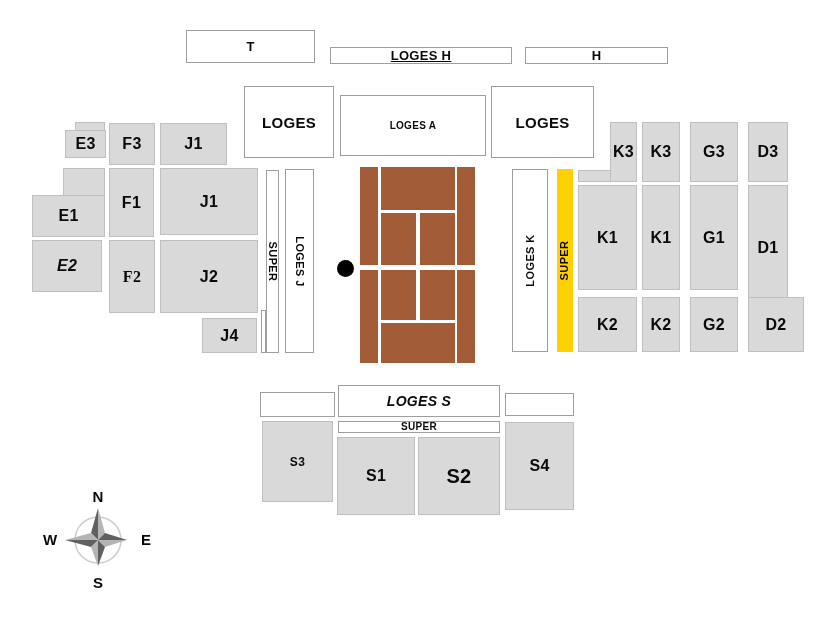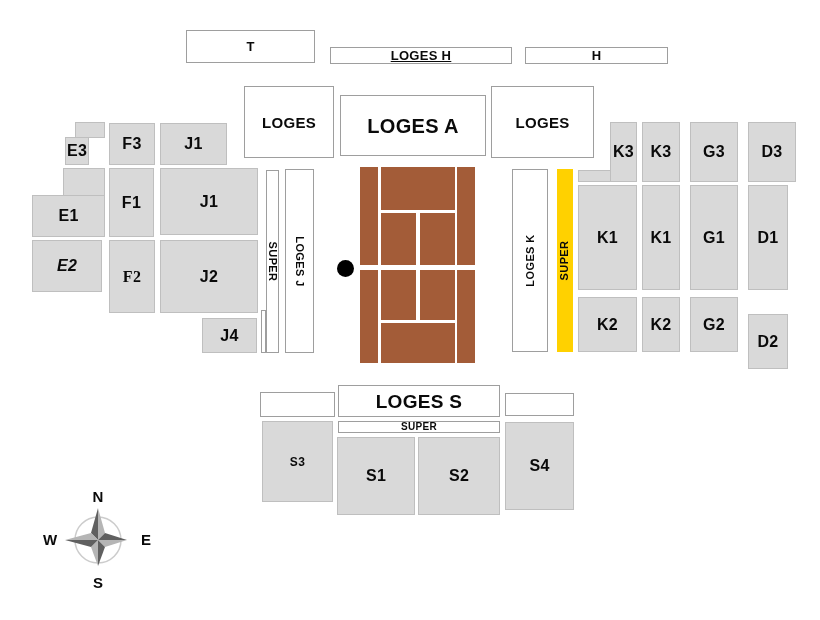--- a/index.html
+++ b/index.html
@@ -27,21 +27,21 @@
   .compass text{font-weight:bold;font-size:15px;fill:var(--label-black,#0A0A0A);
                 font-family:"Liberation Sans",sans-serif;}
 </style>
 </head>
 <body>
 
 <div class="canvas">
 
   <div id="sections">
       <div class="stand" style="left: 75px; top: 122px; width: 30px; height: 16px;"></div>
-      <div class="stand" style="left: 65px; top: 137px; width: 24px; height: 28px;">
+      <div class="stand" style="left: 65px; top: 130px; width: 41px; height: 28px;">
         <span class="lbl" style="font-size: 16px;">E3</span>
       </div>
       <div class="stand" style="left: 63px; top: 168px; width: 42px; height: 28px;"></div>
       <div class="stand" style="left: 32px; top: 195px; width: 73px; height: 42px;">
         <span class="lbl" style="font-size: 16px;">E1</span>
       </div>
       <div class="stand" style="left: 32px; top: 240px; width: 70px; height: 52px;">
         <span class="lbl" style="font-size: 16px; font-style: italic;">E2</span>
       </div>
       <div class="stand" style="left: 109px; top: 123px; width: 46px; height: 42px;">
@@ -68,80 +68,80 @@
       <div class="stand" style="left: 578px; top: 170px; width: 33px; height: 12px;"></div>
       <div class="stand" style="left: 610px; top: 122px; width: 27px; height: 60px;">
         <span class="lbl" style="font-size: 16px;">K3</span>
       </div>
       <div class="stand" style="left: 642px; top: 122px; width: 38px; height: 60px;">
         <span class="lbl" style="font-size: 16px;">K3</span>
       </div>
       <div class="stand" style="left: 690px; top: 122px; width: 48px; height: 60px;">
         <span class="lbl" style="font-size: 16px;">G3</span>
       </div>
-      <div class="stand" style="left: 748px; top: 122px; width: 48px; height: 60px;">
+      <div class="stand" style="left: 748px; top: 122px; width: 40px; height: 60px;">
         <span class="lbl" style="font-size: 16px;">D3</span>
       </div>
       <div class="stand" style="left: 578px; top: 185px; width: 59px; height: 105px;">
         <span class="lbl" style="font-size: 16px;">K1</span>
       </div>
       <div class="stand" style="left: 642px; top: 185px; width: 38px; height: 105px;">
         <span class="lbl" style="font-size: 16px;">K1</span>
       </div>
       <div class="stand" style="left: 690px; top: 185px; width: 48px; height: 105px;">
         <span class="lbl" style="font-size: 16px;">G1</span>
       </div>
-      <div class="stand" style="left: 748px; top: 185px; width: 40px; height: 105px;">
+      <div class="stand" style="left: 748px; top: 185px; width: 40px; height: 126px;">
         <span class="lbl" style="font-size: 16px;">D1</span>
       </div>
       <div class="stand" style="left: 578px; top: 297px; width: 59px; height: 55px;">
         <span class="lbl" style="font-size: 16px;">K2</span>
       </div>
       <div class="stand" style="left: 642px; top: 297px; width: 38px; height: 55px;">
         <span class="lbl" style="font-size: 16px;">K2</span>
       </div>
       <div class="stand" style="left: 690px; top: 297px; width: 48px; height: 55px;">
         <span class="lbl" style="font-size: 16px;">G2</span>
       </div>
-      <div class="stand" style="left: 748px; top: 297px; width: 40px; height: 55px; margin-top: 17px;">
+      <div class="stand" style="left: 748px; top: 297px; width: 56px; height: 55px;">
         <span class="lbl" style="font-size: 16px;">D2</span>
       </div>
       <div class="stand" style="left: 262px; top: 421px; width: 71px; height: 81px;">
         <span class="lbl" style="font-size: 12px;">S3</span>
       </div>
       <div class="stand" style="left: 337px; top: 437px; width: 78px; height: 78px;">
         <span class="lbl" style="font-size: 16px;">S1</span>
       </div>
       <div class="stand" style="left: 418px; top: 437px; width: 82px; height: 78px;">
-        <span class="lbl" style="font-size: 16px;">S2</span>
+        <span class="lbl" style="font-size: 20px;">S2</span>
       </div>
       <div class="stand" style="left: 505px; top: 422px; width: 69px; height: 88px;">
         <span class="lbl" style="font-size: 16px;">S4</span>
       </div>
       <div class="loge" style="left: 186px; top: 30px; width: 129px; height: 33px;">
         <span class="lbl" style="font-size: 13px;">T</span>
       </div>
       <div class="loge" style="left: 330px; top: 47px; width: 182px; height: 17px;">
         <span class="lbl" style="font-size: 13px; text-decoration: underline;">LOGES H</span>
       </div>
       <div class="loge" style="left: 525px; top: 47px; width: 143px; height: 17px;">
         <span class="lbl" style="font-size: 13px;">H</span>
       </div>
       <div class="loge" style="left: 244px; top: 86px; width: 90px; height: 72px;">
         <span class="lbl" style="font-size: 15px;">LOGES</span>
       </div>
       <div class="loge" style="left: 340px; top: 95px; width: 146px; height: 61px;">
-        <span class="lbl" style="font-size: 20px;">LOGES A</span>
+        <span class="lbl" style="font-size: 10px;">LOGES A</span>
       </div>
       <div class="loge" style="left: 491px; top: 86px; width: 103px; height: 72px;">
         <span class="lbl" style="font-size: 15px;">LOGES</span>
       </div>
       <div class="loge" style="left: 260px; top: 392px; width: 75px; height: 25px;"></div>
       <div class="loge" style="left: 338px; top: 385px; width: 162px; height: 32px;">
-        <span class="lbl" style="font-size: 19px;">LOGES S</span>
+        <span class="lbl" style="font-size: 14px; font-style: italic;">LOGES S</span>
       </div>
       <div class="loge" style="left: 505px; top: 393px; width: 69px; height: 23px;"></div>
       <div class="loge" style="left: 338px; top: 421px; width: 162px; height: 12px;">
         <span class="lbl" style="font-size: 10px;">SUPER</span>
       </div>
       <div class="strip cw" style="left: 266px; top: 170px; width: 13px; height: 183px;">
         <span class="vlbl" style="font-size: 11px;">SUPER</span>
       </div>
       <div class="strip cw" style="left: 261px; top: 310px; width: 5px; height: 43px;"></div>
       <div class="strip cw" style="left: 285px; top: 169px; width: 29px; height: 184px;">

